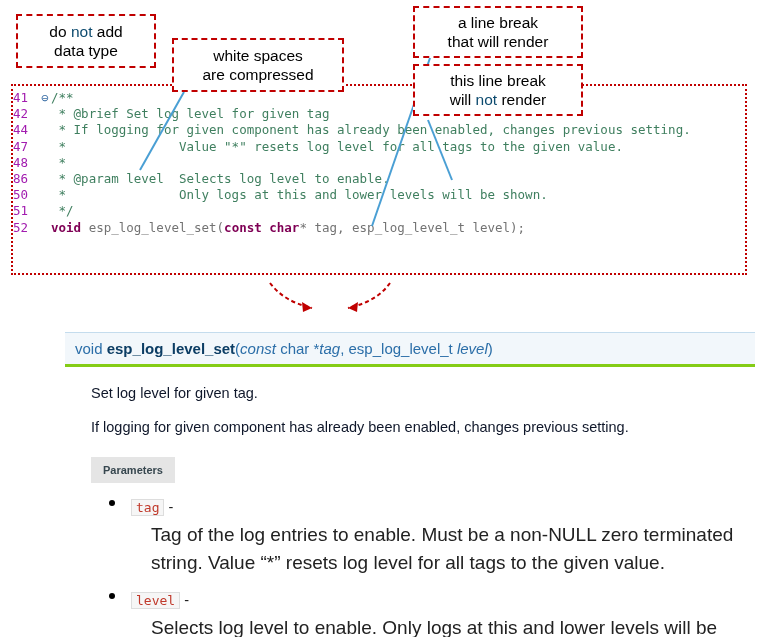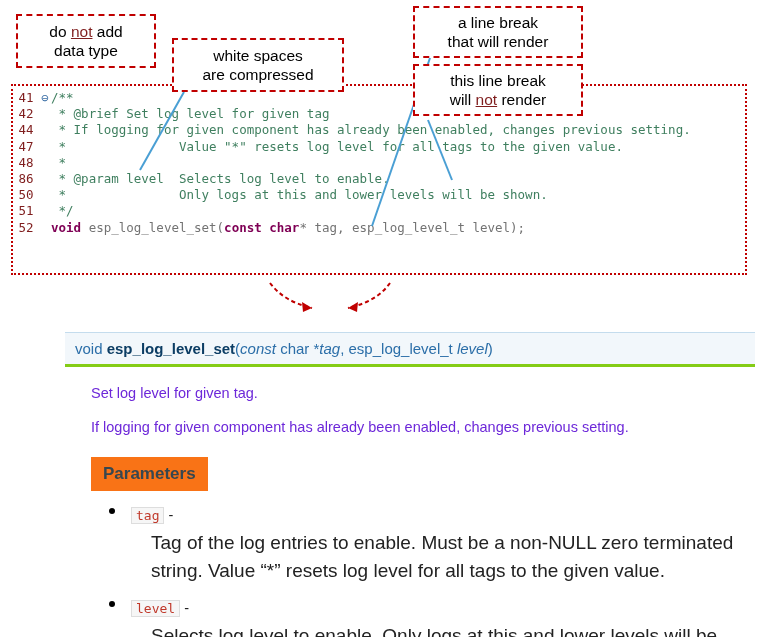--- a/index.html
+++ b/index.html
@@ -25,22 +25,21 @@
     line-height: 1.25;
     text-align: center;
     padding: 6px 8px;
     box-sizing: border-box;
     display: flex;
     align-items: center;
     justify-content: center;
     z-index: 6;
   }
   .callout .hl {
-    color: #7f1d1d;
-    text-decoration: underline;
+    color: #0c4a6e;
   }
   #callout-no-datatype { left: 16px;  top: 14px;  width: 140px; height: 54px; }
   #callout-whitespace  { left: 172px; top: 38px;  width: 172px; height: 54px; }
   #callout-linebreak-renders      { left: 413px; top: 6px;  width: 170px; height: 52px; }
   #callout-linebreak-not-renders  { left: 413px; top: 64px; width: 170px; height: 52px; }
 
   
   #code-panel {
     position: absolute;
     left: 11px;
@@ -58,22 +57,22 @@
     line-height: 16.2px;
     padding: 4px 0 0 0;
   }
   .code-line {
     white-space: pre;
     height: 16.2px;
   }
   .ln {
     display: inline-block;
     width: 26px;
-    text-align: center;
-    color: #7f1d1d;
+    text-align: left;
+    color: #a21caf;
     font-family: "DejaVu Sans Mono", monospace;
   }
   .fold {
     display: inline-block;
     width: 12px;
     text-align: center;
     color: #3a6ea5;
   }
   .cmt { color: #3f7f5f; }
   .kw  { color: #7f0055; font-weight: bold; }
@@ -108,28 +107,28 @@
     padding: 7px 10px;
     font-size: 15px;
     color: #2b6ea8;
   }
   #doc-signature .fn { font-weight: bold; color: #0c3d64; }
   #doc-signature .kw2 { font-style: italic; color: #2b6ea8; }
   #doc-signature .par { font-style: italic; color: #2b6ea8; }
   .doc-para {
     margin: 18px 0 0 38px;
     font-size: 14.5px;
-    color: #6d28d9;
+    color: #0f172a;
   }
   #params-heading {
     margin: 22px 0 0 38px;
     display: inline-block;
-    background: #f97316;
+    background: #e5e5e5;
     color: #37474f;
-    font-size: 17px;
+    font-size: 11px;
     font-weight: bold;
     padding: 7px 12px;
   }
   .param-item {
     margin: 16px 0 0 78px;
     position: relative;
     font-size: 14.5px;
     color: #222222;
   }
   .param-item .bullet {

